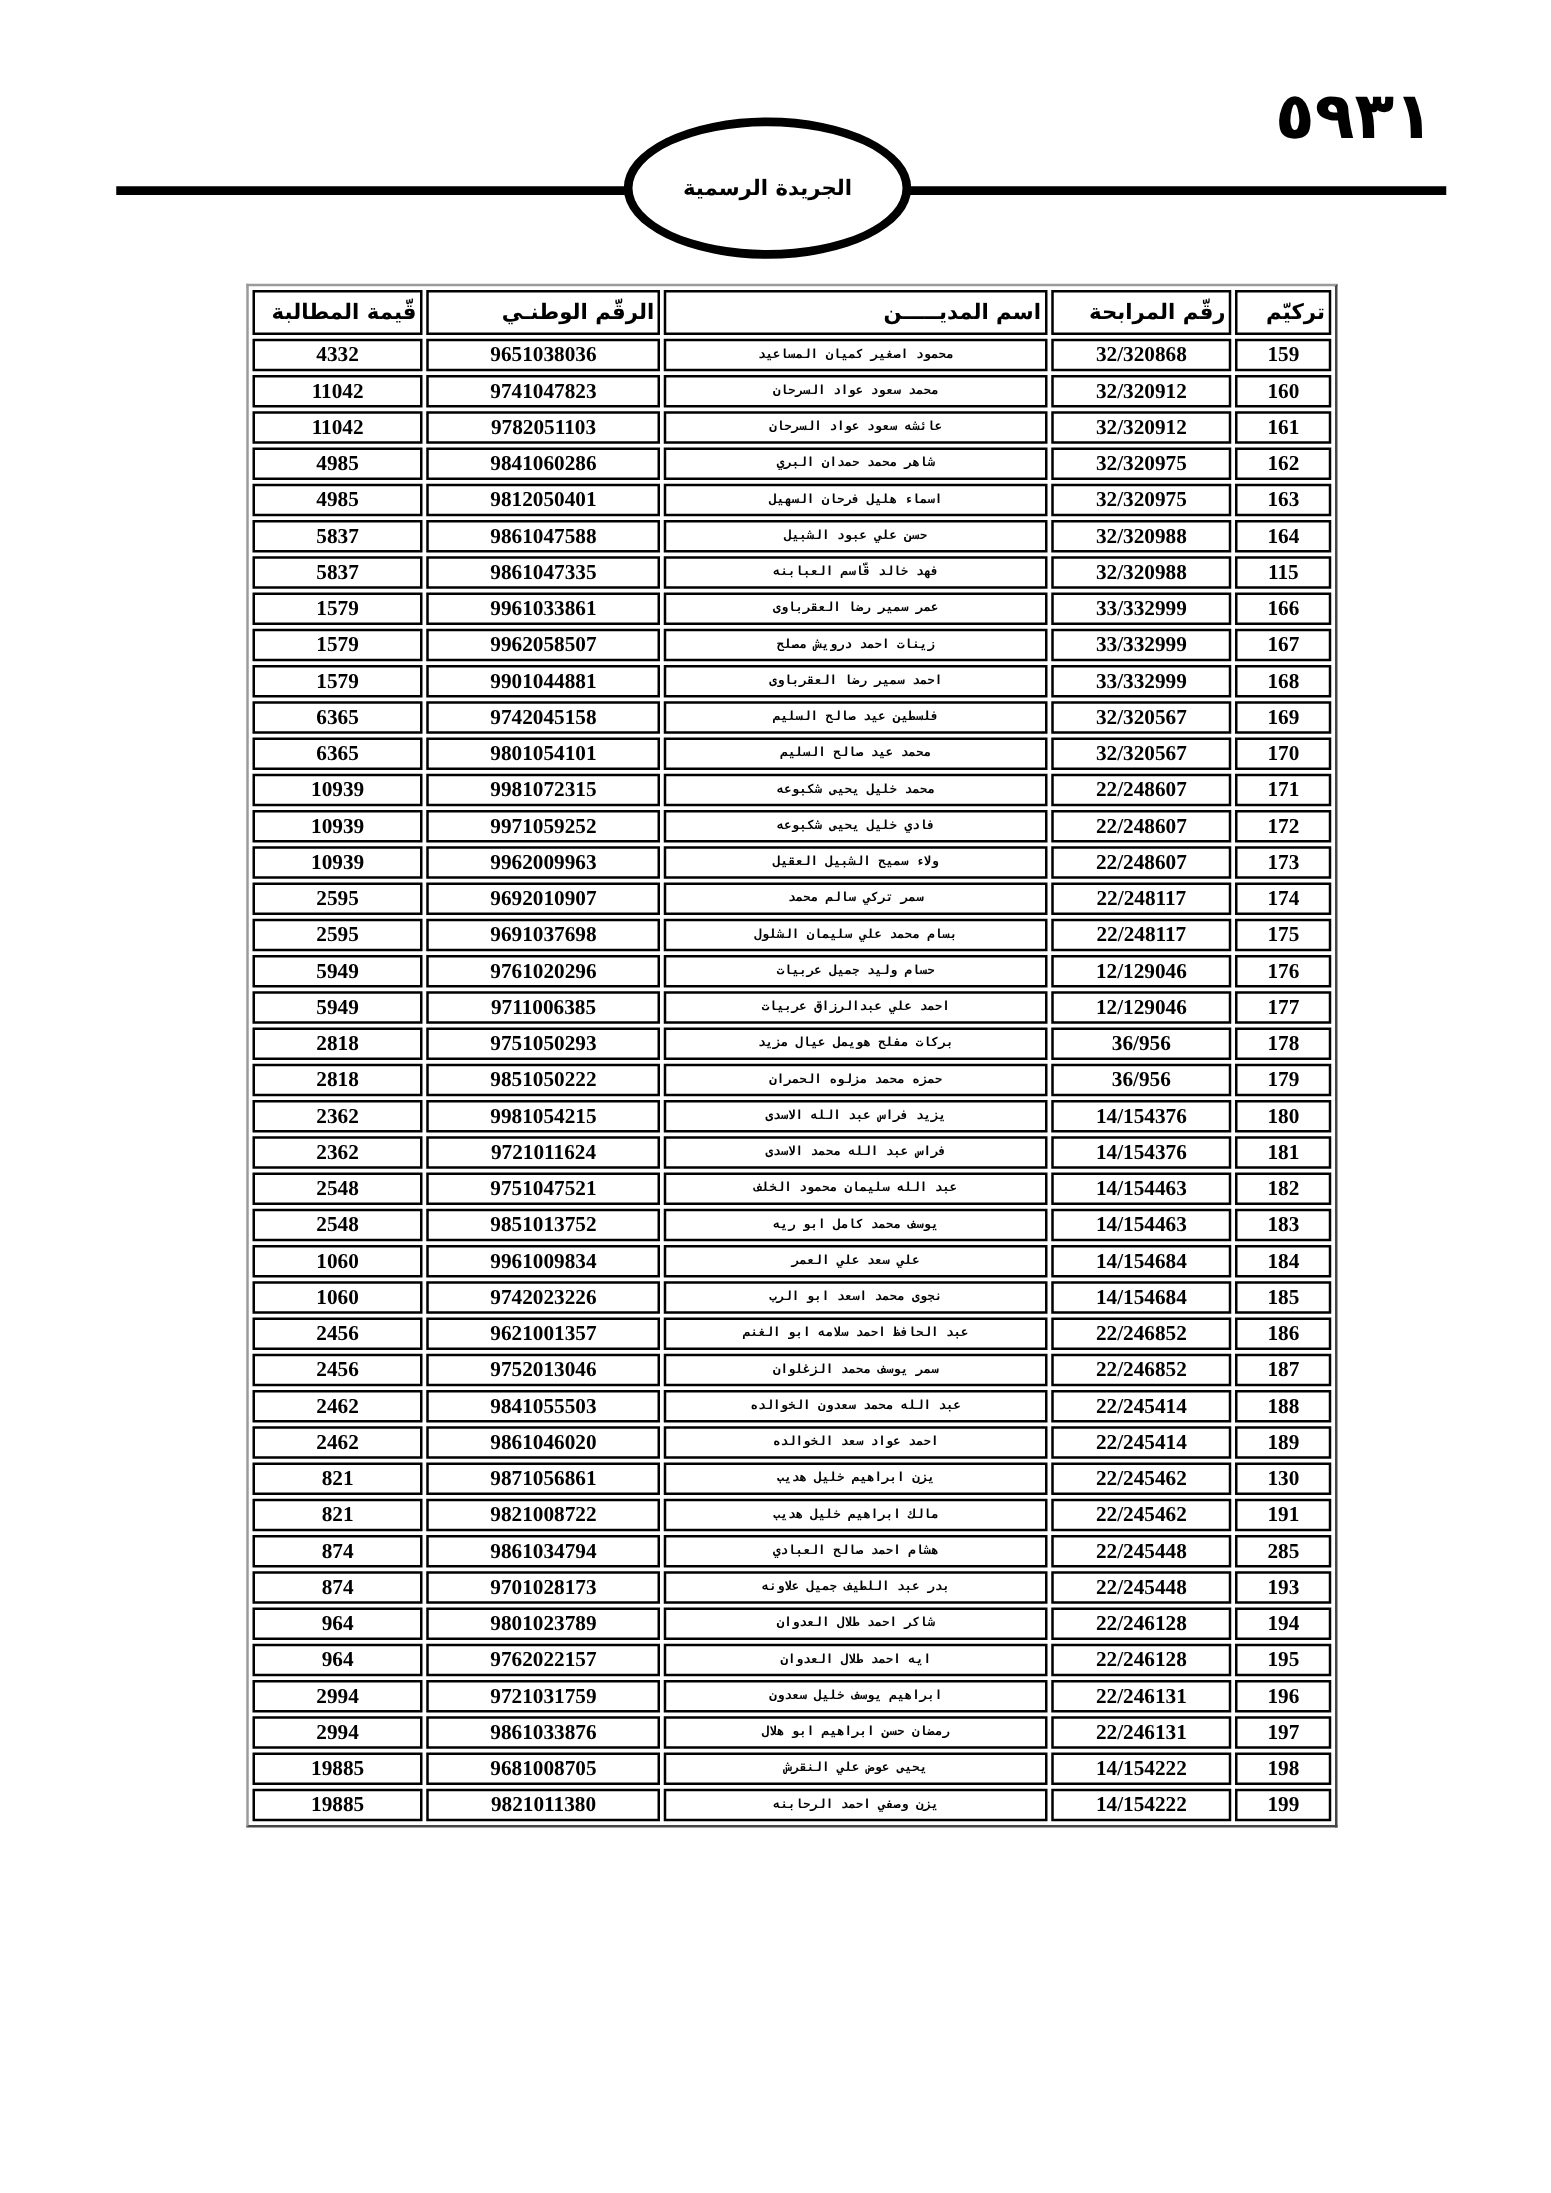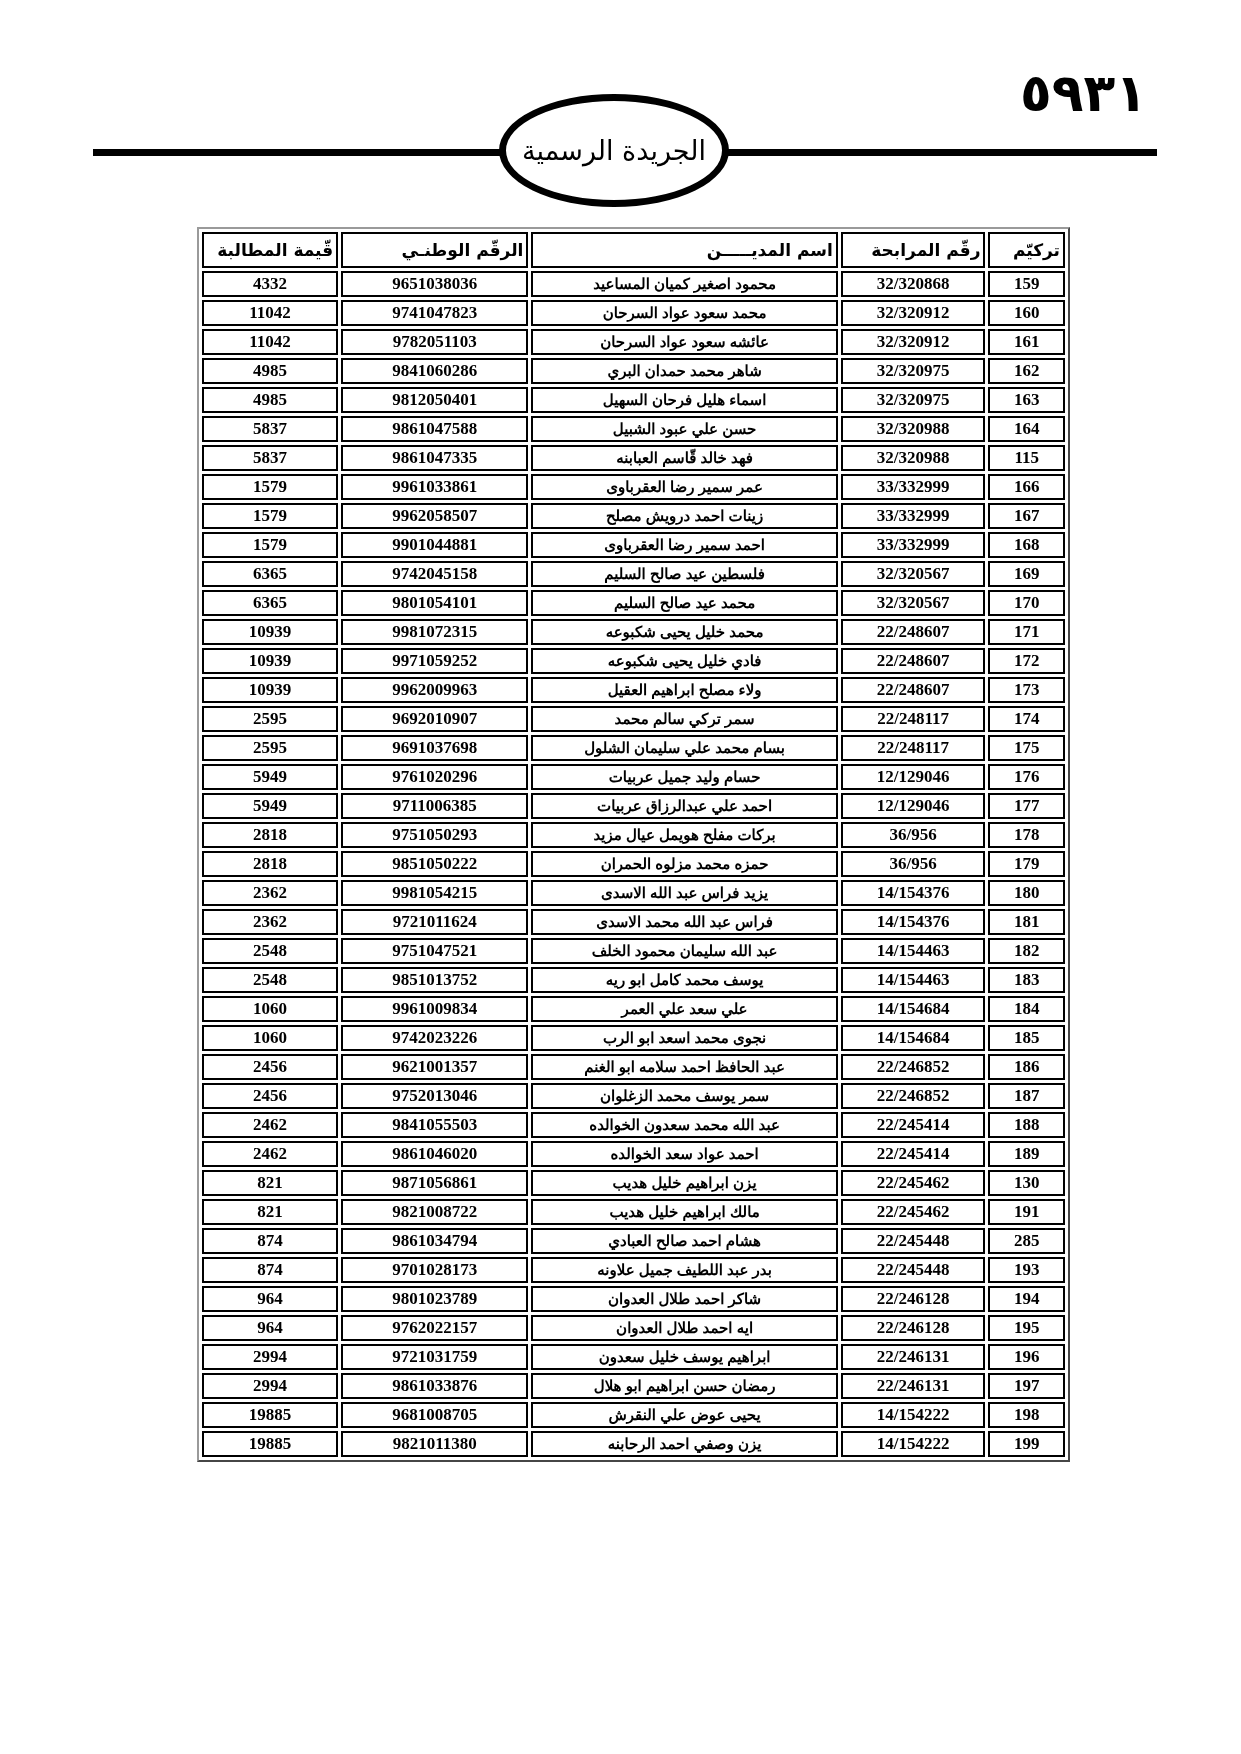--- a/index.html
+++ b/index.html
@@ -42,22 +42,22 @@
     height: 113px;
     background: #fff;
     border: 7px solid #000;
     border-radius: 50%;
     display: flex;
     align-items: center;
     justify-content: center;
     z-index: 2;
   }
   .masthead-ellipse span {
-    font-size: 27px;
-    font-weight: normal;
+    font-size: 17px;
+    font-weight: bold;
     font-family: "DejaVu Sans", sans-serif;
   }
 
   
   table.gazette {
     position: absolute;
     top: 227px;
     left: 197px;
     width: 873px;
     border-collapse: separate;
@@ -82,22 +82,22 @@
     font-size: 17px;
     font-family: "DejaVu Sans", sans-serif;
     text-align: right;
   }
   table.gazette td { height: 26px; }
   td.num {
     font-size: 17px;
     font-family: "Liberation Serif", "DejaVu Sans", serif;
   }
   td.name {
-    font-size: 15px;
-    font-family: Liberation Sans, sans-serif;
+    font-size: 10px;
+    font-family: Liberation Mono, monospace;
   }
 </style>
 </head>
 <body>
 
 <div class="page">
 
   <div class="page-number">٥٩٣١</div>
 
   <div class="masthead-rule"></div>
@@ -218,21 +218,21 @@
         <tr>
           <td class="num">172</td>
           <td class="num">22/248607</td>
           <td class="name">فادي خليل يحيى شكبوعه</td>
           <td class="num">9971059252</td>
           <td class="num">10939</td>
         </tr>
         <tr>
           <td class="num">173</td>
           <td class="num">22/248607</td>
-          <td class="name">ولاء مصلح ابراهيم العقيل</td>
+          <td class="name">ولاء سميح الشبيل العقيل</td>
           <td class="num">9962009963</td>
           <td class="num">10939</td>
         </tr>
         <tr>
           <td class="num">174</td>
           <td class="num">22/248117</td>
           <td class="name">سمر تركي سالم محمد</td>
           <td class="num">9692010907</td>
           <td class="num">2595</td>
         </tr>

